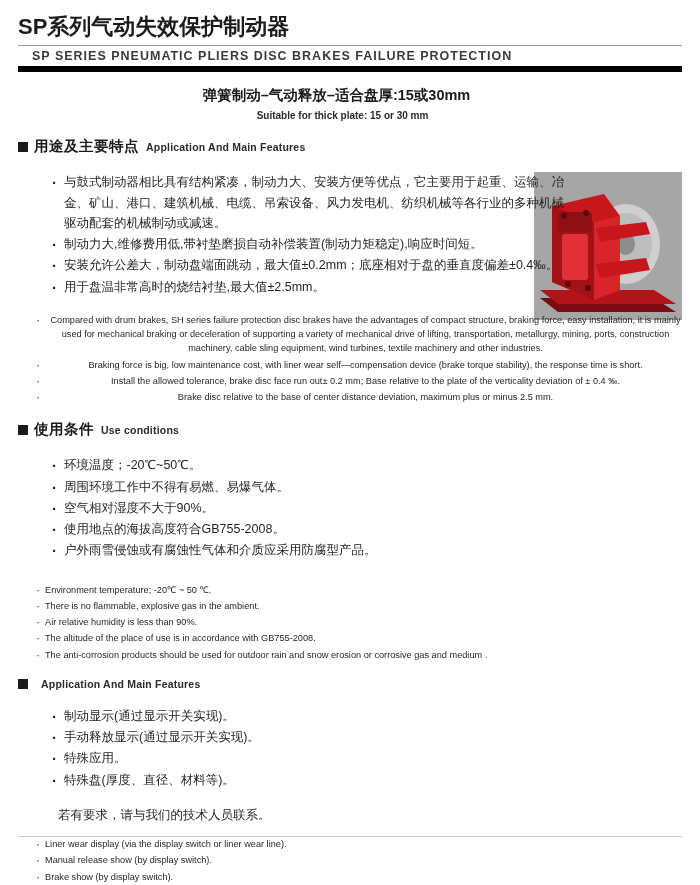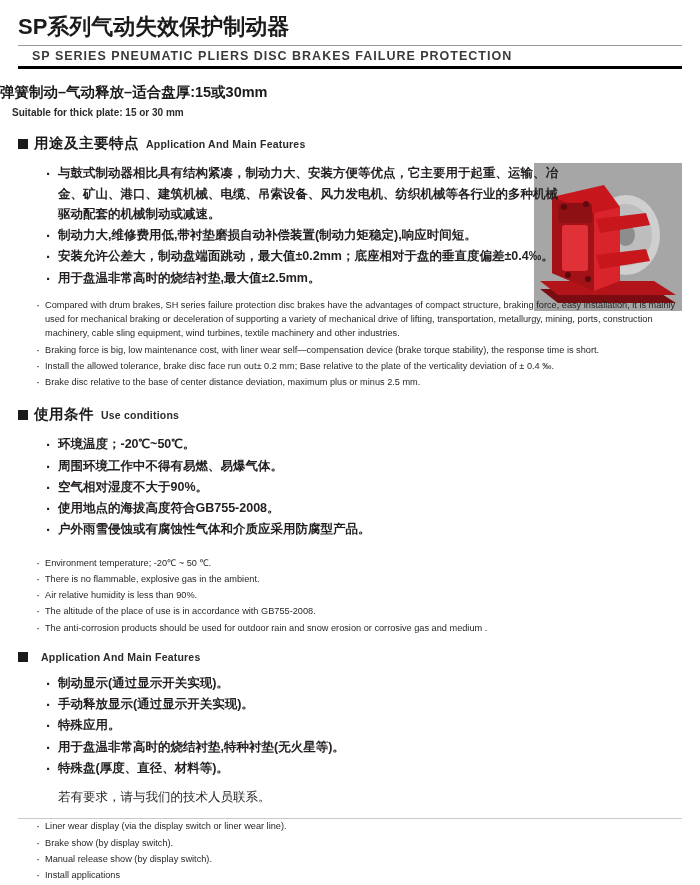--- a/index.html
+++ b/index.html
@@ -28,31 +28,31 @@
   .title-cn {
     font-size: 22px;
     font-weight: bold;
     letter-spacing: 0px;
     color: #1a1a1a;
     line-height: 1.15;
   }
   .title-en-bar {
     margin-top: 6px;
     border-top: 1px solid #9a9a9a;
-    border-bottom: 3px solid #000000;
+    border-bottom: 6px solid #000000;
     padding: 3px 0 3px 14px;
     font-size: 12.5px;
     letter-spacing: 1.0px;
     font-weight: bold;
     color: #3a3a3a;
   }
   
   .subhead {
     margin: 14px 27px 0 0;
-    text-align: left;
+    text-align: center;
   }
   .subhead .cn {
     font-size: 14.5px;
     font-weight: bold;
     color: #1a1a1a;
   }
   .subhead .en {
     font-size: 10px;
     font-weight: bold;
     color: #2b2b2b;
@@ -85,23 +85,22 @@
     margin-left: 7px;
     letter-spacing: 0.2px;
   }
   
   .content {
     margin: 0 18px;
     position: relative;
   }
   ul.cn-list {
     list-style: none;
-    margin: 10px;
+    margin: 16px;
     padding: 0 0 0 18px;
-    font-weight: bold;
   }
   ul.cn-list li {
     font-size: 12.5px;
     line-height: 1.62;
     color: #231f20;
     position: relative;
     padding-left: 12px;
     margin-bottom: 1px;
   }
   ul.cn-list li:before {
@@ -133,20 +132,21 @@
     top: -2px;
     font-size: 12px;
     color: #231f20;
   }
   .block-s1 {
     width: 520px;
   }
   .block-s1-en {
     width: 650px;
     margin-top: 9px;
+    text-align: center;
   }
   .note-line {
     font-size: 12.5px;
     line-height: 1.62;
     color: #231f20;
     margin: 4px 0 0 40px;
     font-family: Liberation Mono, monospace;
   }
   
   .photo {
@@ -260,33 +260,32 @@
   <div class="section-head">
     <span class="sq"></span>
     <span class="sh-en">Application And Main Features</span>
   </div>
 
   <div class="content">
     <ul class="cn-list">
       <li>制动显示(通过显示开关实现)。</li>
       <li>手动释放显示(通过显示开关实现)。</li>
       <li>特殊应用。</li>
-      <li>用于盘温非常高时的烧结衬垫,特种衬垫(无火星等)。</li>
       <li>特殊盘(厚度、直径、材料等)。</li>
     </ul>
     <div class="note-line">若有要求，请与我们的技术人员联系。</div>
   </div>
 
   <hr class="sep">
 
   <div class="content">
     <ul class="en-list">
       <li>Liner wear display (via the display switch or liner wear line).</li>
+      <li>Manual release show (by display switch).</li>
       <li>Brake show (by display switch).</li>
-      <li>Manual release show (by display switch).</li>
       <li>Install applications</li>
       <li>Used for sintering liner plate when the temperature is very high, special packing (not the Mars, etc.).</li>
 
     </ul>
 
   </div>
 
 </div>
 
 </body></html>

